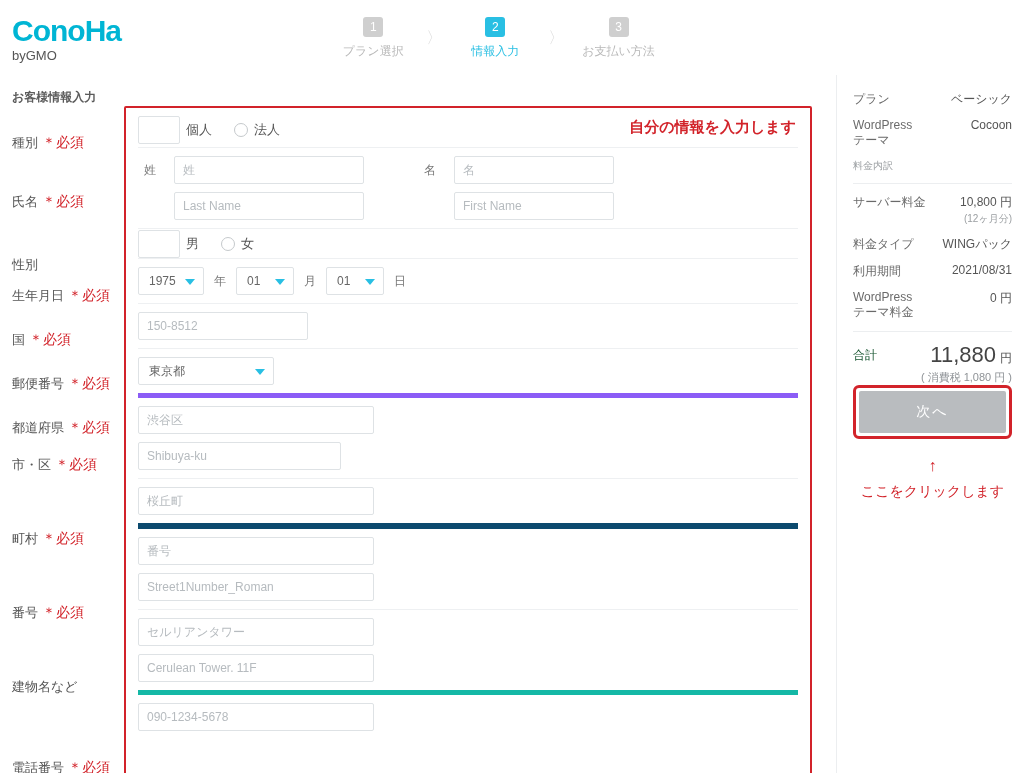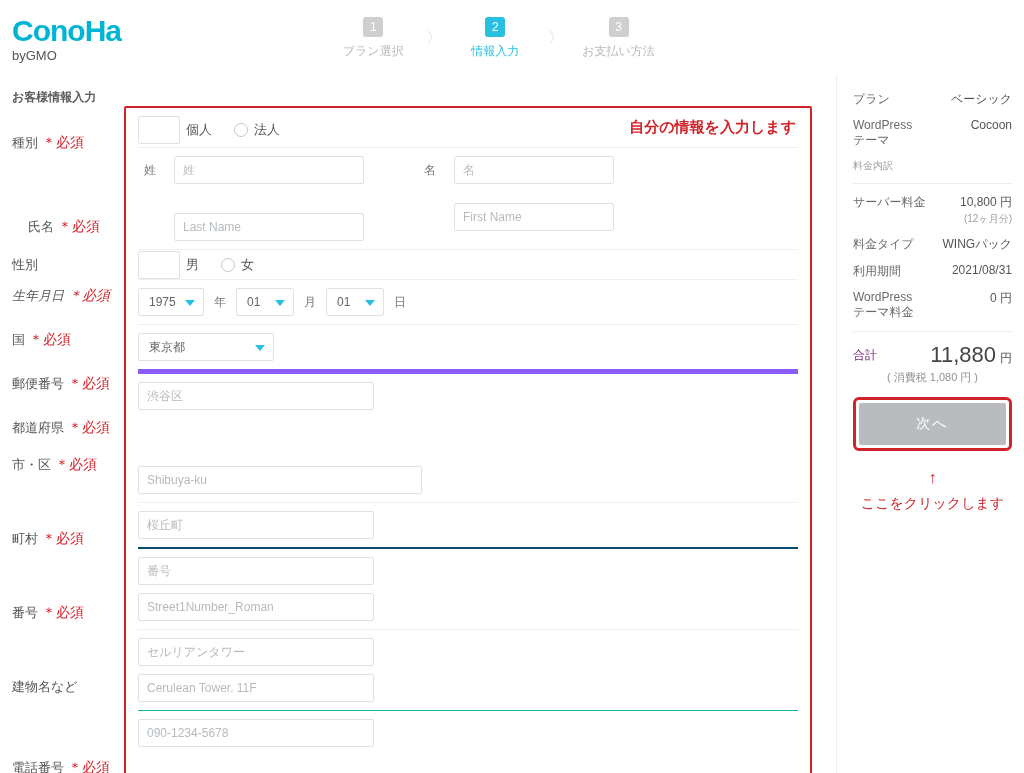--- a/index.html
+++ b/index.html
@@ -43,24 +43,24 @@
 
     .stack { display: flex; flex-direction: column; gap: 8px; }
 
     
     .sidebar { width: 176px; flex-shrink: 0; border-left: 1px solid #eceef0; padding: 16px 0 0 16px; position: relative; }
     .sum-row { display: flex; justify-content: space-between; align-items: flex-start; margin-bottom: 10px; font-size: 12px; color: #6a6a6a; }
     .sum-row .v { text-align: right; color: #555; }
     .sum-row .sm { font-size: 10px; color: #9b9fa2; }
     .sum-divider { border-top: 1px solid #eceef0; margin: 6px 0 10px 0; }
     .sum-total { display: flex; justify-content: space-between; align-items: flex-end; margin: 8px 0 2px 0; }
-    .sum-total .lab { font-size: 12px; color: #701a75; padding-bottom: 4px;}
+    .sum-total .lab { font-size: 12px; color: #14532d; padding-bottom: 4px;}
     .sum-total .amt { font-size: 22px; font-weight: 400; color: #444; }
     .sum-total .yen { font-size: 12px; font-weight: 400; color: #555; margin-left: 4px; }
-    .sum-tax { text-align: center; font-size: 11px; color: #8e9296; margin-bottom: 12px; }
+    .sum-tax { text-align: right; font-size: 11px; color: #8e9296; }
 
     .next-wrap { border: 3px solid #d2232a; border-radius: 6px; padding: 3px; }
     .next-btn { background: #b9bcbf; color: #fff; text-align: center; padding: 12px 0; font-size: 14px; letter-spacing: 2px; border-radius: 2px; }
 
     .arrow-up { text-align: center; color: #d2232a; font-size: 16px; margin-top: 18px; }
     .click-note { text-align: center; color: #d2232a; font-weight: 400; font-size: 14px; margin-top: 8px; }
 
     
     .formtable { display:flex; }
     .leftlabels { width: 110px; flex-shrink:0; }
@@ -103,28 +103,28 @@
           
         </div>
       </div>
 
       <div style="display:flex;">
         <div style="width:112px; flex-shrink:0; padding-top:12px;">
           <div style="height:38px; display:flex; align-items:center;">
               <span>種別</span>
               <span class="req">＊必須</span>
             </div>
-          <div style="height:74px; display:flex; align-items:flex-end; padding-top:6px;margin-left:16px;">
+          <div style="height:74px; display:flex; align-items:center; padding-top:6px;">
               <span>氏名</span>
               <span class="req">＊必須</span>
             </div>
           <div style="height:38px; display:flex; align-items:flex-end;">
               <span>性別</span>
             </div>
-          <div style="height:44px; display:flex; align-items:center;font-style:italic;">
+          <div style="height:44px; display:flex; align-items:center;">
               <span>生年月日</span>
               <span class="req">＊必須</span>
             </div>
           <div style="height:44px; display:flex; align-items:center;">
               <span>国</span>
               <span class="req">＊必須</span>
             </div>
           <div style="height:44px; display:flex; align-items:center;">
               <span>郵便番号</span>
               <span class="req">＊必須</span>
@@ -171,21 +171,21 @@
           <div style="padding:8px 0; border-bottom:1px solid #eef0f2;">
             <div style="display:flex; align-items:center; gap:12px; margin-bottom:8px;">
               <span class="sublabel">姓</span>
               <input class="tinput" style="width: 190px;" placeholder="姓">
               <span style="width:30px"></span>
               <span class="sublabel">名</span>
               <input class="tinput" style="width: 160px;" placeholder="名">
             </div>
             <div style="display:flex; align-items:center; gap:12px;">
               <span class="sublabel"></span>
-              <input class="tinput" style="width: 190px; margin-top: 21px;" placeholder="Last Name">
+              <input class="tinput" style="width: 190px;" placeholder="Last Name">
               <span style="width:30px"></span>
               <span class="sublabel"></span>
               <input class="tinput" style="width: 160px;" placeholder="First Name">
             </div>
           </div>
 
           <div style="height:30px; display:flex; align-items:center; border-bottom:1px solid #eef0f2; padding:4px 0;">
             <label class="radio-wrap">
               <span class="radio sel"></span>
               <span>男</span>
@@ -208,43 +208,46 @@
               </div>
             <span class="unitlabel">月</span>
             <div class="sel" style="width:58px">
                 <span>01</span>
                 <span class="caret"></span>
               </div>
             <span class="unitlabel">日</span>
           </div>
 
 
+          <div style="padding:8px 0; border-bottom:1px solid #eef0f2;">
+            <input class="tinput" style="width: 170px;" placeholder="150-8512">
+          </div>
 
           <div style="padding:8px 0; border-bottom:5px solid #8b5cf6;">
             <div class="sel" style="width:136px">
                 <span>東京都</span>
                 <span class="caret"></span>
               </div>
           </div>
 
           <div class="stack" style="padding:8px 0; border-bottom:1px solid #eef0f2;">
             <input class="tinput" style="width: 236px;" placeholder="渋谷区">
-            <input class="tinput" style="width: 284px; margin-top: 48px;" placeholder="Shibuya-ku">
-          </div>
-
-          <div class="stack" style="padding:8px 0; border-bottom:2px solid #0c4a6e;">
+            <input class="tinput" style="width: 203px;" placeholder="Shibuya-ku">
+          </div>
+
+          <div class="stack" style="padding:8px 0; border-bottom:6px solid #0c4a6e;">
             <input class="tinput" style="width: 236px;" placeholder="桜丘町">
           </div>
 
           <div class="stack" style="padding:8px 0; border-bottom:1px solid #eef0f2;">
             <input class="tinput" style="width: 236px;" placeholder="番号">
             <input class="tinput" style="width: 236px;" placeholder="Street1Number_Roman">
           </div>
 
-          <div class="stack" style="padding:8px 0; border-bottom:1px solid #14b8a6;justify-content:space-between;">
+          <div class="stack" style="padding:8px 0; border-bottom:5px solid #14b8a6;justify-content:space-between;">
             <input class="tinput" style="width: 236px;" placeholder="セルリアンタワー">
             <input class="tinput" style="width: 236px;" placeholder="Cerulean Tower. 11F">
           </div>
 
           <div style="padding:8px 0;">
             <input class="tinput" style="width: 236px;" placeholder="090-1234-5678">
           </div>
         </div>
       </div>
     </div>

